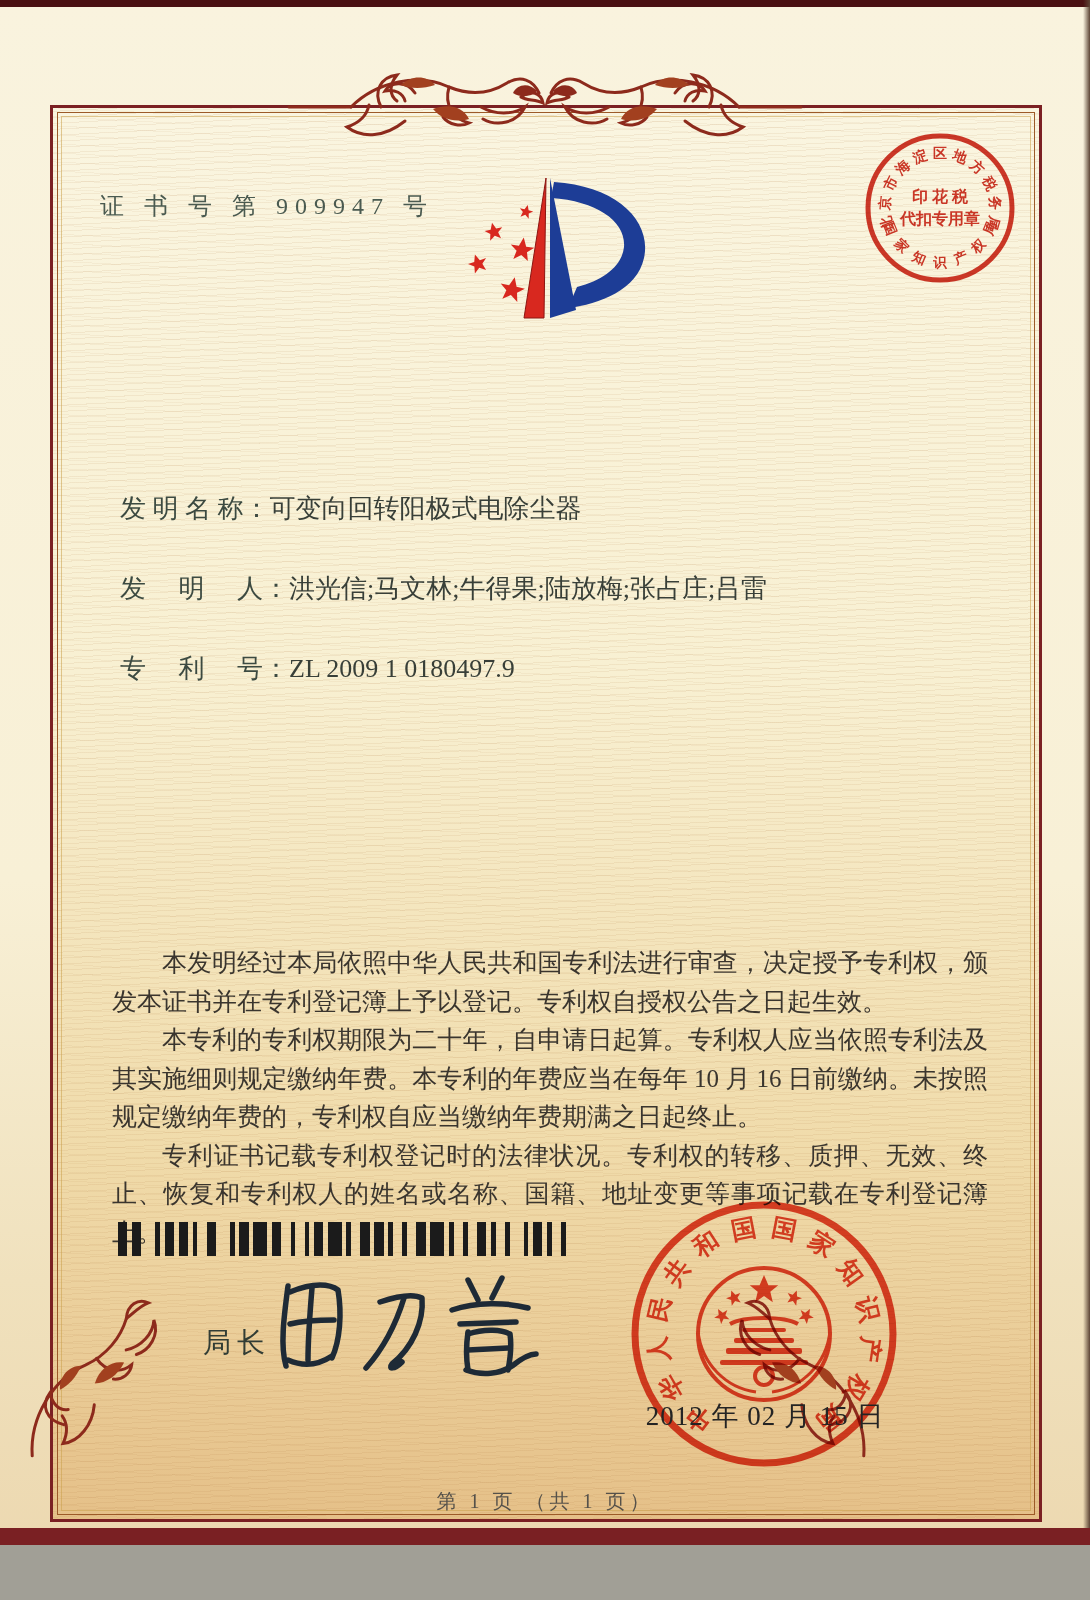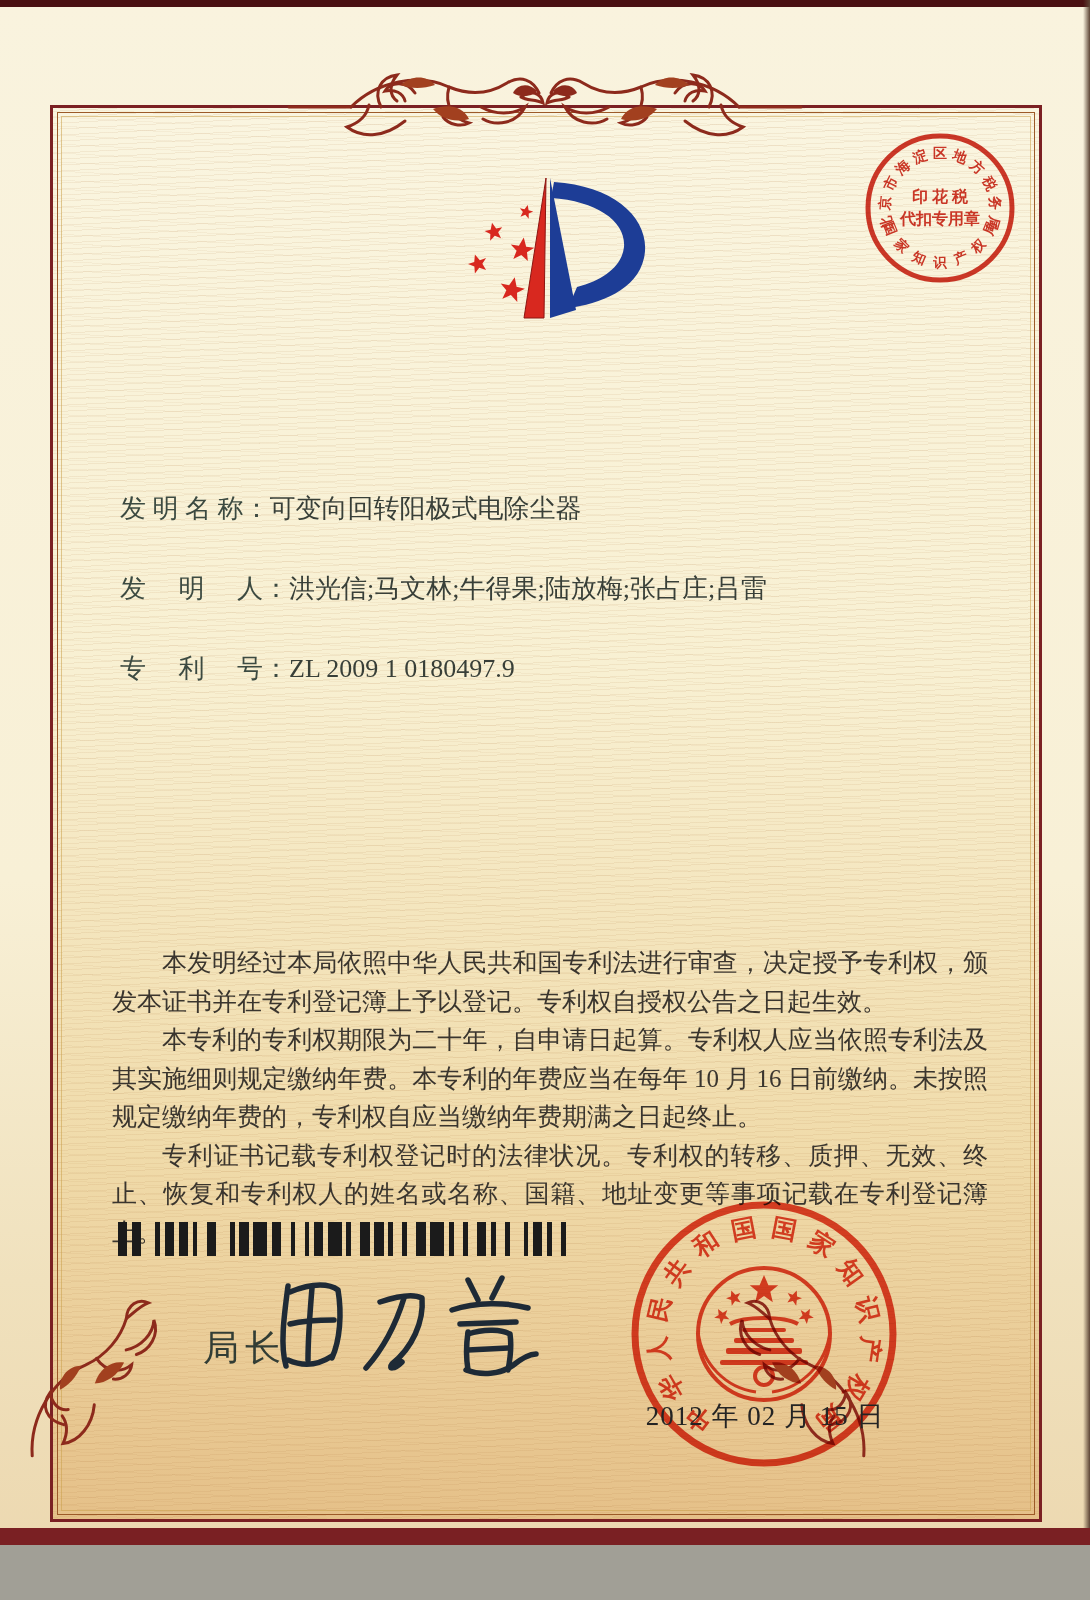--- a/index.html
+++ b/index.html
@@ -34,21 +34,21 @@
   .logo{position:absolute;left:430px;top:168px;width:236px;height:160px;}
   .title{position:absolute;left:0;top:344px;width:1090px;text-align:center;
     font-size:56px;font-weight:bold;color:#141b2c;letter-spacing:34px;text-indent:34px;}
   .field{position:absolute;left:120px;font-size:26px;line-height:34px;color:#3c4a41;white-space:nowrap;}
   .field .val{color:#383f38;}
   .paras{position:absolute;left:112px;top:944px;width:876px;font-size:25px;line-height:38.5px;
     color:#3a352e;text-align:justify;}
   .paras p{margin:0;text-indent:2em;}
   .barcode{position:absolute;left:118px;top:1222px;width:448px;height:34px;display:flex;align-items:stretch;}
   .barcode div{background:#1b1b1b;height:100%;}
-  .sig-title{position:absolute;left:203px;top:1324px;font-size:36px;color:#323d35;letter-spacing:6px;}
+  .sig-title{position:absolute;left:203px;top:1324px;font-size:28px;color:#323d35;letter-spacing:6px;}
   .signature{position:absolute;left:262px;top:1258px;width:280px;height:140px;}
   .seal{position:absolute;mix-blend-mode:multiply;opacity:.93;}
   .seal-tax{left:860px;top:128px;width:160px;height:160px;}
   .seal-office{left:622px;top:1192px;width:284px;height:284px;}
   .seal-date{position:absolute;left:640px;top:1398px;width:250px;text-align:center;
     font-size:27px;color:#242424;letter-spacing:1px;}
   .footer{position:absolute;left:0;top:1488px;width:1090px;text-align:center;
     font-size:20px;color:#55514a;letter-spacing:4px;}
   svg text{font-family:"Liberation Serif","DejaVu Serif",serif;}
 </style>
@@ -123,20 +123,21 @@
         <path d="M170,48 C184,58 204,58 216,48 C208,64 188,68 174,60"></path>
         <path d="M196,24 c12,-10 26,-6 30,6 c-10,-5 -20,-4 -30,-6"></path>
       </g>
       <g fill="#a2401f" stroke="none">
         <path d="M118,48 c16,-8 32,-4 40,8 c-15,5 -31,1 -40,-8 z"></path>
         <path d="M86,24 c10,-11 27,-11 36,-1 c-13,5 -26,5 -36,1 z"></path>
       </g>
     </svg>
   </div>
 
+  <div class="certno">证 书 号 第 909947 号</div>
 
   <svg class="logo" viewBox="0 0 236 160">
     <defs>
       <path id="star5" d="M0,-10 L2.94,-3.09 L9.51,-3.09 L4.2,1.18 L5.88,8.09 L0,4 L-5.88,8.09 L-4.2,1.18 L-9.51,-3.09 L-2.94,-3.09 Z"></path>
     </defs>
 
     <path d="M124,14 C188,18 222,54 214,90 C207,122 170,136 138,140 L147,119 C174,112 192,98 194,79 C196,54 168,33 121,30 Z" fill="#1d3d96"></path>
 
     <path d="M116,10 L94,150 L114,150 Z" fill="#d8281f" stroke="#8c1612" stroke-width="1"></path>
     <path d="M120,10 L120,150 L146,142 Z" fill="#1d3d96"></path>
@@ -310,18 +311,19 @@
       <g stroke="#e03a22" fill="none">
         <path d="M108,132 C122,124 162,124 176,132" stroke-width="4"></path>
         <circle cx="142" cy="184" r="9" stroke-width="4"></circle>
         <path d="M76,140 C80,172 104,196 134,200" stroke-width="3"></path>
         <path d="M208,140 C204,172 180,196 150,200" stroke-width="3"></path>
       </g>
     </g>
   </svg>
   <div class="seal-date">2012 年 02 月 15 日</div>
 
+  <div class="footer">第 1 页 （共 1 页）</div>
 
   <div class="edge-top"></div>
   <div class="edge-right"></div>
   <div class="edge-bottom-band"></div>
   <div class="edge-bottom-grey"></div>
 </div>
 
 </body></html>

